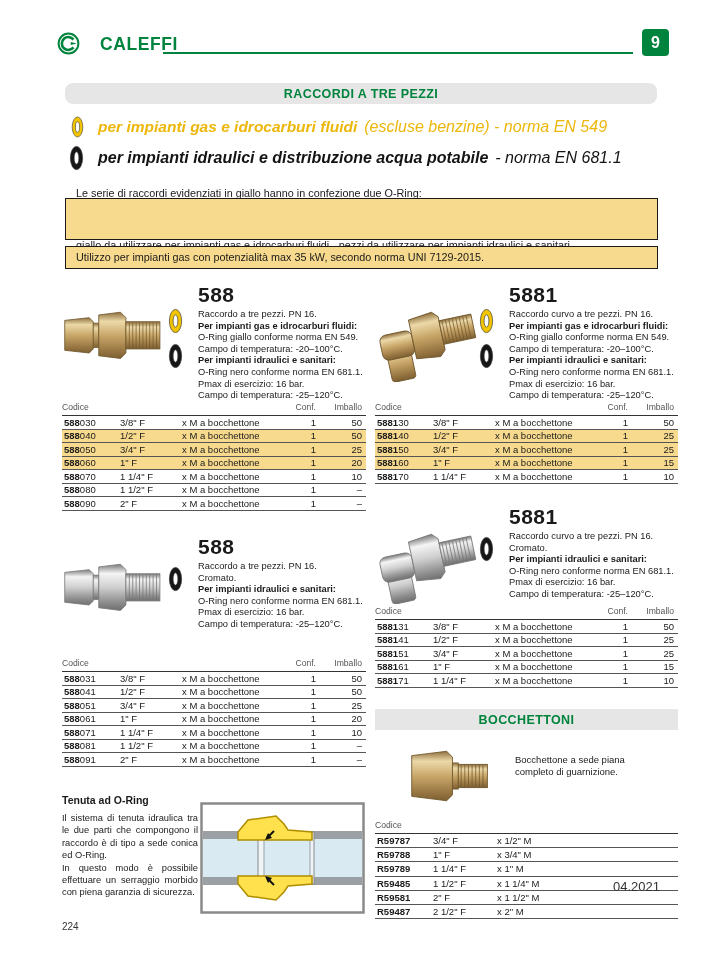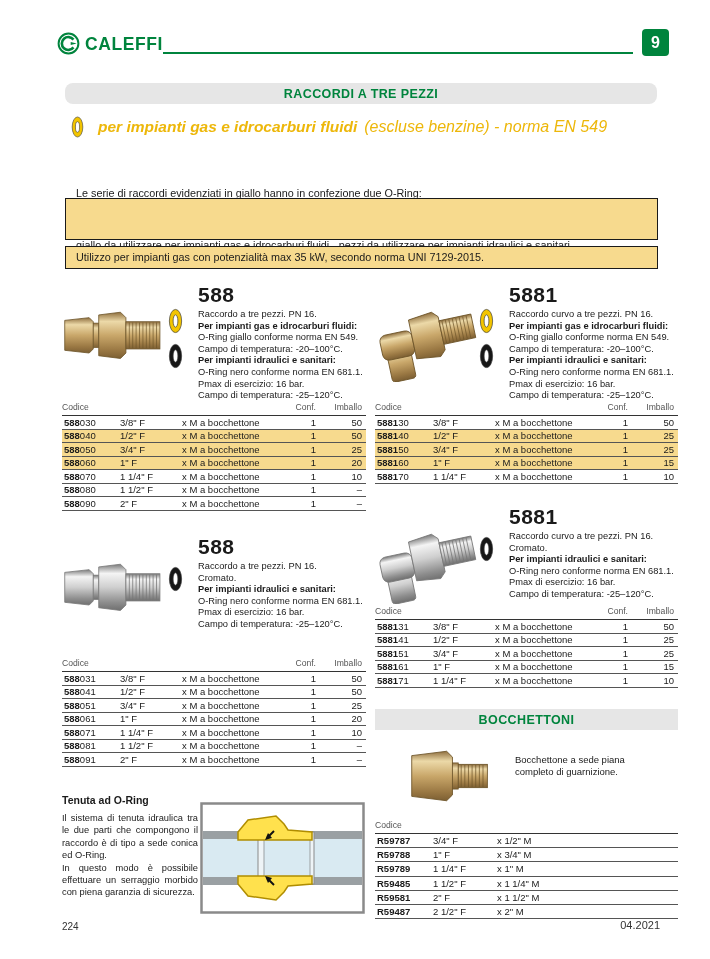--- a/index.html
+++ b/index.html
@@ -2,21 +2,21 @@
 <html lang="it" style="--accent: #00843D; --bar_bg: #E6E6E6; --note_bg: #F7DA8E; --gold: #EDB70A; --highlight: #F7DA8E;"><head>
 <meta charset="utf-8">
 <style>
   html,body{margin:0;padding:0;background:#fff;}
   .page{position:relative;width:710px;height:959px;background:#fff;overflow:hidden;
         font-family:"Liberation Sans",sans-serif;color:#1a1a1a;}
   .abs{position:absolute;}
 
   
   .logo-mark{position:absolute;left:57px;top:32px;width:23px;height:23px;}
-  .brand{position:absolute;left:85px;top:34px;font-size:17.5px;font-weight:800;
+  .brand{position:absolute;left:100px;top:34px;font-size:17.5px;font-weight:800;
          letter-spacing:.6px;color:var(--accent,#00843D);}
   .header-rule{position:absolute;left:163px;top:52px;width:470px;height:2px;background:var(--accent,#00843D);}
   .chapter-badge{position:absolute;left:642px;top:29px;width:27px;height:27px;border-radius:4px;
          background:var(--accent,#00843D);color:#fff;font-weight:700;font-size:16px;
          display:flex;align-items:center;justify-content:center;}
 
   .bar{background:var(--bar_bg,#E6E6E6);display:flex;align-items:center;justify-content:center;
        color:var(--accent,#00843D);font-weight:700;font-size:12.5px;letter-spacing:.4px;}
   #titlebar{left:65px;top:83px;width:592px;height:21px;border-radius:8px;}
   #bocchbar{left:375px;top:709px;width:303px;height:21px;}
@@ -89,21 +89,21 @@
   #secbocch .btext{padding-left:12px;padding-top:10px;font-size:9.5px;line-height:12px;}
 
   
   #tenuta{left:62px;top:794px;width:136px;position:absolute;}
   #tenuta .t-title{font-weight:700;font-size:10.5px;margin-bottom:6px;}
   #tenuta p{margin:0;font-size:9.3px;line-height:12.4px;text-align:justify;}
   #tenuta-img{left:200px;top:802px;position:absolute;}
 
   
   #footpage{position:absolute;left:62px;top:921px;font-size:10px;color:#333;}
-  #footdate{position:absolute;right:50px;top:879px;font-size:11px;color:#333;margin-top:40px;}
+  #footdate{position:absolute;right:50px;top:879px;font-size:13px;color:#333;}
 
   .threads line{stroke:#6d5428;stroke-width:1.4;opacity:.7;}
   .threads-c line{stroke:#767676;stroke-width:1.4;opacity:.8;}
 </style>
 </head>
 <body>
 
 <div class="page">
 
   <svg width="0" height="0" style="position:absolute">
@@ -143,20 +143,32 @@
   <div class="subtitle" id="sub1">
     <span class="oring oring-yellow">
       <svg viewBox="0 0 22 40" width="13" height="24">
           <ellipse class="ro" cx="11" cy="20" rx="9" ry="17"></ellipse>
           <ellipse class="rh" cx="11" cy="20" rx="3.5" ry="9"></ellipse>
         </svg>
     </span>
     <span class="sub-text gold">
       <span class="sub-main">per impianti gas e idrocarburi fluidi</span>
       <span class="sub-detail">(escluse benzine) - norma EN 549</span>
+    </span>
+  </div>
+  <div class="subtitle" id="sub2">
+    <span class="oring oring-black">
+      <svg viewBox="0 0 22 40" width="15" height="28">
+          <ellipse class="ro" cx="11" cy="20" rx="9" ry="17"></ellipse>
+          <ellipse class="rh" cx="11" cy="20" rx="3.5" ry="9"></ellipse>
+        </svg>
+    </span>
+    <span class="sub-text blk">
+      <span class="sub-main">per impianti idraulici e distribuzione acqua potabile</span>
+      <span class="sub-detail">- norma EN 681.1</span>
     </span>
   </div>
 
   <div class="note" id="note1">
     <span>Le serie di raccordi evidenziati in giallo hanno in confezione due O-Ring:</span>
     <span>giallo da utilizzare per impianti gas e idrocarburi fluidi - pezzi da utilizzare per impianti idraulici e sanitari</span>
   </div>
   <div class="note" id="note2">
     <span>Utilizzo per impianti gas con potenzialità max 35 kW, secondo norma UNI 7129-2015.</span>
   </div>

